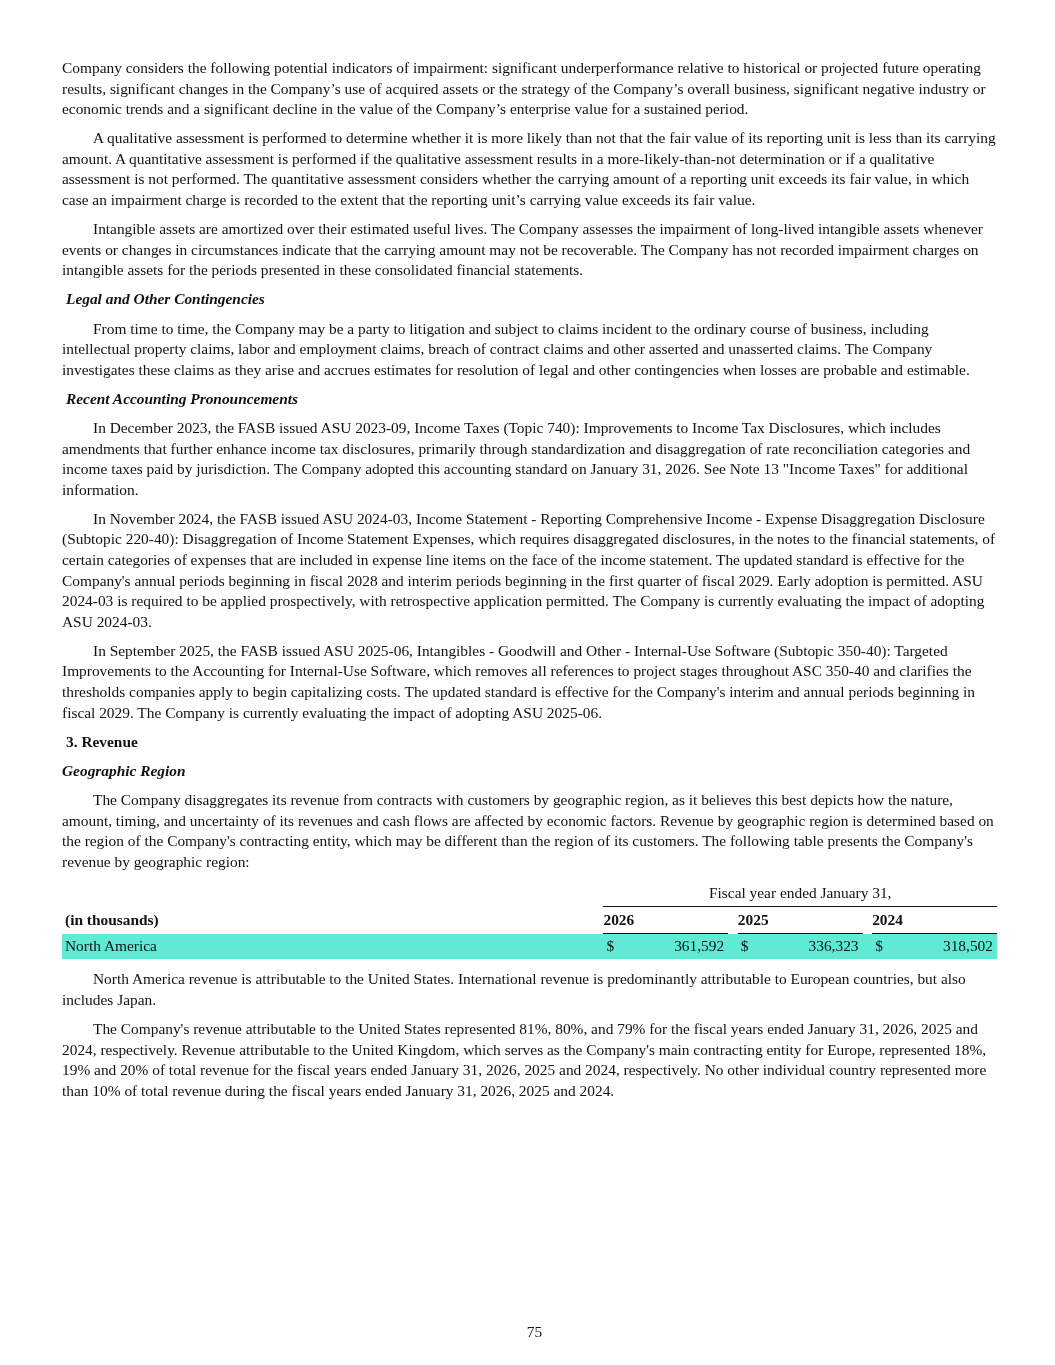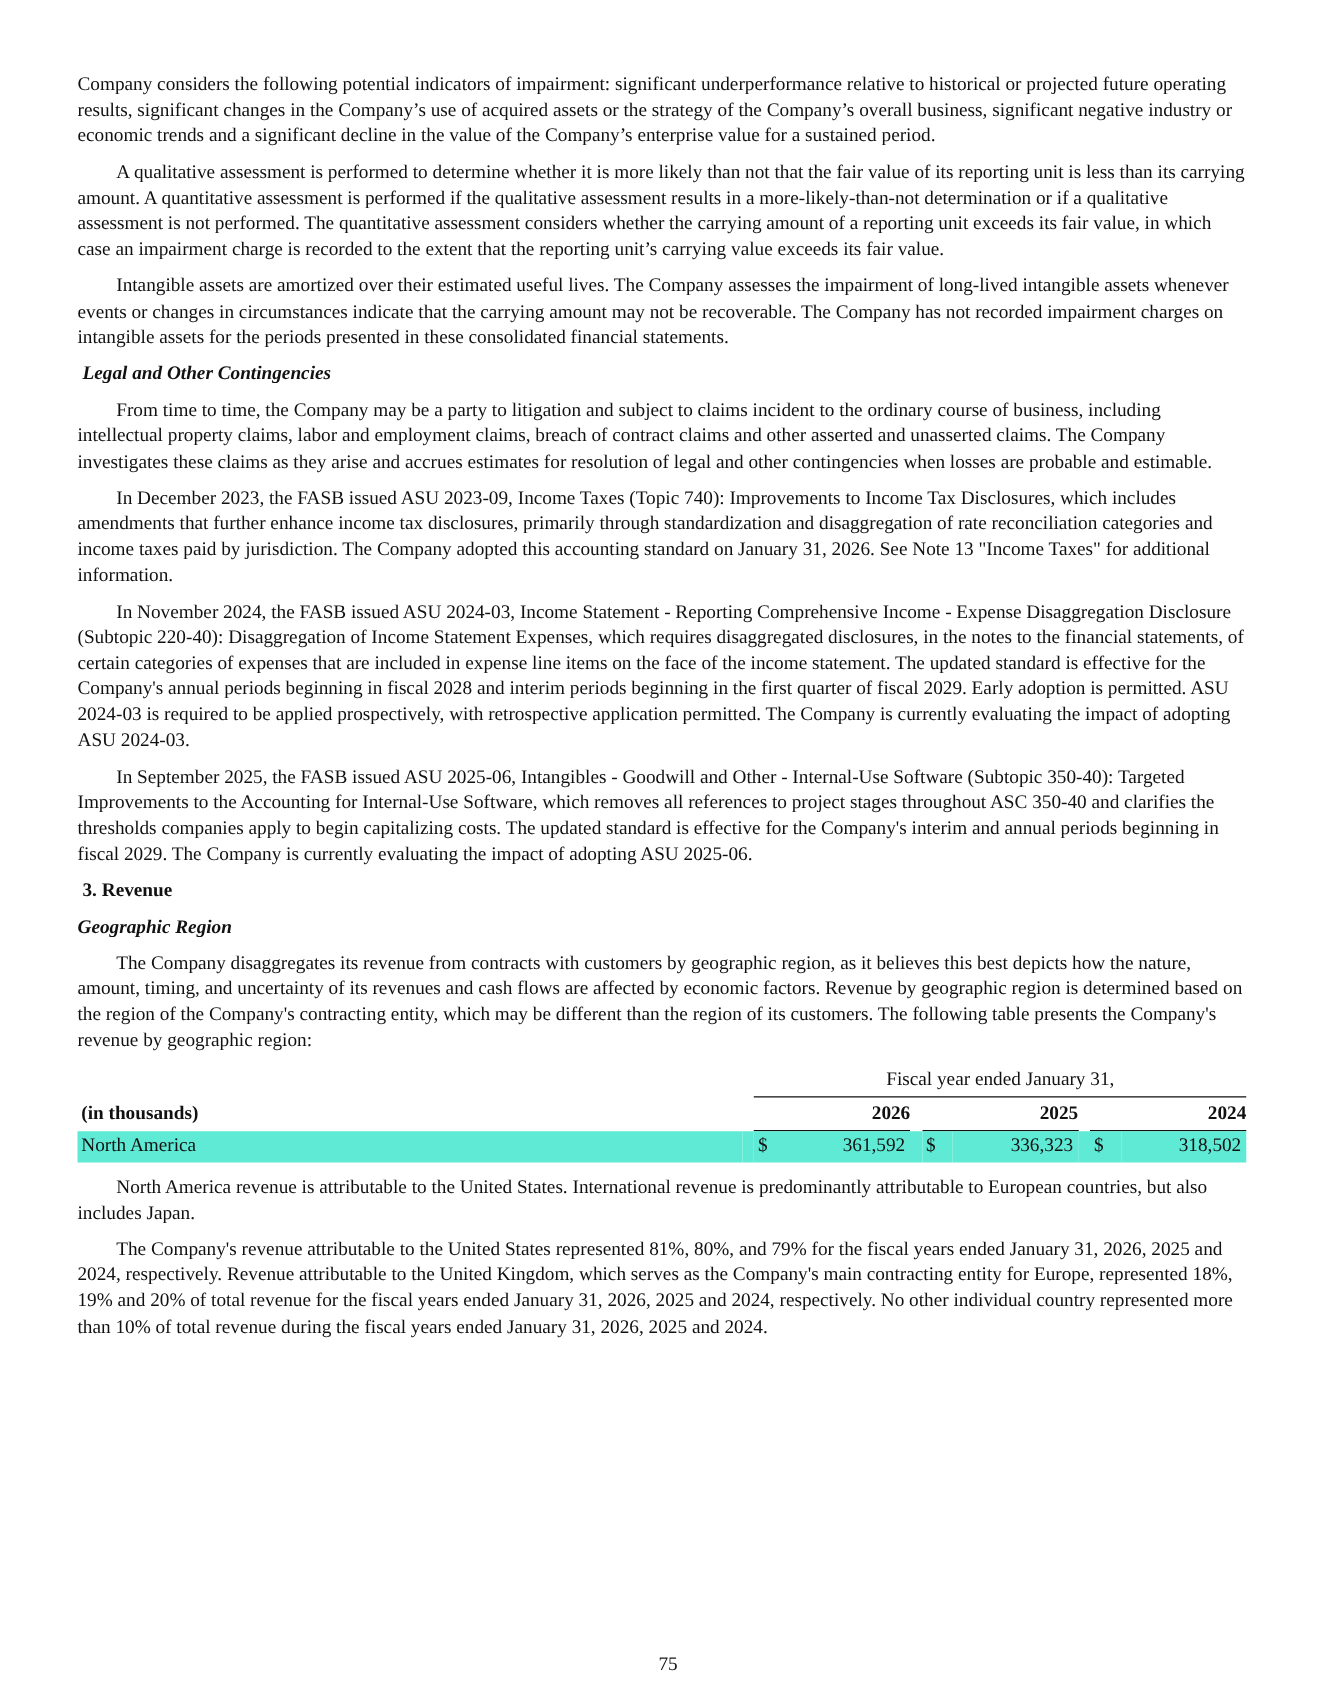--- a/index.html
+++ b/index.html
@@ -17,37 +17,38 @@
   table.rev { border-collapse: separate; border-spacing: 0; width: 935px; margin-top: 2px; margin-bottom: 10px; }
   table.rev td { padding: 0; height: 25.5px; vertical-align: middle; }
   .hl td { background: #5eead4; }
   .lbl { width: 546px; padding-left: 3px !important; }
   .gap { width: 10px; background: transparent !important; }
   .gapc { width: 10px; }
   .dol { width: 22px; padding-left: 3px !important; }
   .num { text-align: right; padding-right: 4px !important; }
   .c1 { width: 98px; } .c2 { width: 98px; } .c3 { width: 98px; }
   .fy { text-align: center; font-weight: normal; border-bottom: 1.5px solid #111; }
-  .yr { text-align: right; font-weight: bold; border-bottom: 1.5px solid #111; }
+  .yr { text-align: left; font-weight: bold; border-bottom: 1.5px solid #111; }
   .hdrlbl { font-weight: bold; padding-left: 3px !important; }
   .line-top { border-top: 1.5px solid #111; }
   .dbl { border-bottom: 3.5px double #111; }
   .pageno { position: absolute; top: 1322px; left: 0; width: 1069px; text-align: center; font-size: 15.4px; }
 </style>
 </head>
 <body>
 
 <div class="page">
   <p class="noindent">Company considers the following potential indicators of impairment: significant underperformance relative to historical or projected future operating results, significant changes in the Company’s use of acquired assets or the strategy of the Company’s overall business, significant negative industry or economic trends and a significant decline in the value of the Company’s enterprise value for a sustained period.</p>
   <p>A qualitative assessment is performed to determine whether it is more likely than not that the fair value of its reporting unit is less than its carrying amount. A quantitative assessment is performed if the qualitative assessment results in a more-likely-than-not determination or if a qualitative assessment is not performed. The quantitative assessment considers whether the carrying amount of a reporting unit exceeds its fair value, in which case an impairment charge is recorded to the extent that the reporting unit’s carrying value exceeds its fair value.</p>
   <p>Intangible assets are amortized over their estimated useful lives. The Company assesses the impairment of long-lived intangible assets whenever events or changes in circumstances indicate that the carrying amount may not be recoverable. The Company has not recorded impairment charges on intangible assets for the periods presented in these consolidated financial statements.</p>
 
   <div class="subhead">Legal and Other Contingencies</div>
   <p>From time to time, the Company may be a party to litigation and subject to claims incident to the ordinary course of business, including intellectual property claims, labor and employment claims, breach of contract claims and other asserted and unasserted claims. The Company investigates these claims as they arise and accrues estimates for resolution of legal and other contingencies when losses are probable and estimable.</p>
 
+  <div class="subhead">Recent Accounting Pronouncements</div>
   <p>In December 2023, the FASB issued ASU 2023-09, Income Taxes (Topic 740): Improvements to Income Tax Disclosures, which includes amendments that further enhance income tax disclosures, primarily through standardization and disaggregation of rate reconciliation categories and income taxes paid by jurisdiction. The Company adopted this accounting standard on January 31, 2026. See Note 13 "Income Taxes" for additional information.</p>
   <p>In November 2024, the FASB issued ASU 2024-03, Income Statement - Reporting Comprehensive Income - Expense Disaggregation Disclosure (Subtopic 220-40): Disaggregation of Income Statement Expenses, which requires disaggregated disclosures, in the notes to the financial statements, of certain categories of expenses that are included in expense line items on the face of the income statement. The updated standard is effective for the Company's annual periods beginning in fiscal 2028 and interim periods beginning in the first quarter of fiscal 2029. Early adoption is permitted. ASU 2024-03 is required to be applied prospectively, with retrospective application permitted. The Company is currently evaluating the impact of adopting ASU 2024-03.</p>
   <p>In September 2025, the FASB issued ASU 2025-06, Intangibles - Goodwill and Other - Internal-Use Software (Subtopic 350-40): Targeted Improvements to the Accounting for Internal-Use Software, which removes all references to project stages throughout ASC 350-40 and clarifies the thresholds companies apply to begin capitalizing costs. The updated standard is effective for the Company's interim and annual periods beginning in fiscal 2029. The Company is currently evaluating the impact of adopting ASU 2025-06.</p>
 
   <div class="sechead">3. Revenue</div>
   <div class="subhead flush">Geographic Region</div>
   <p>The Company disaggregates its revenue from contracts with customers by geographic region, as it believes this best depicts how the nature, amount, timing, and uncertainty of its revenues and cash flows are affected by economic factors. Revenue by geographic region is determined based on the region of the Company's contracting entity, which may be different than the region of its customers. The following table presents the Company's revenue by geographic region:</p>
 
   <table class="rev">
     <tbody>

